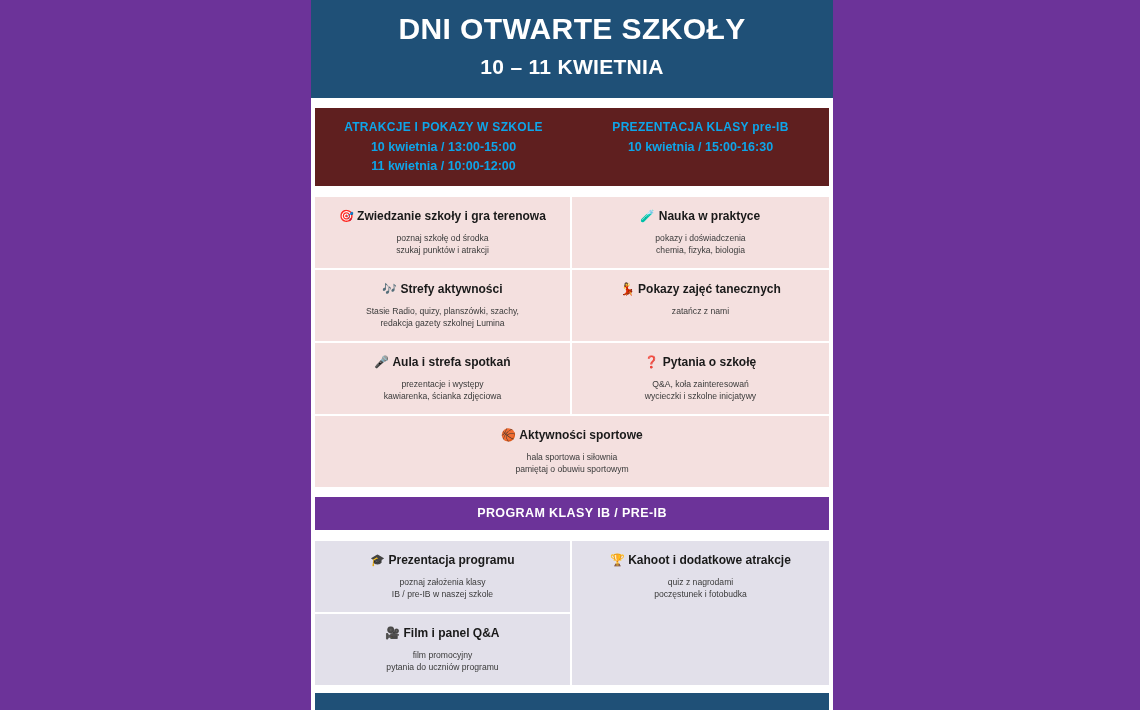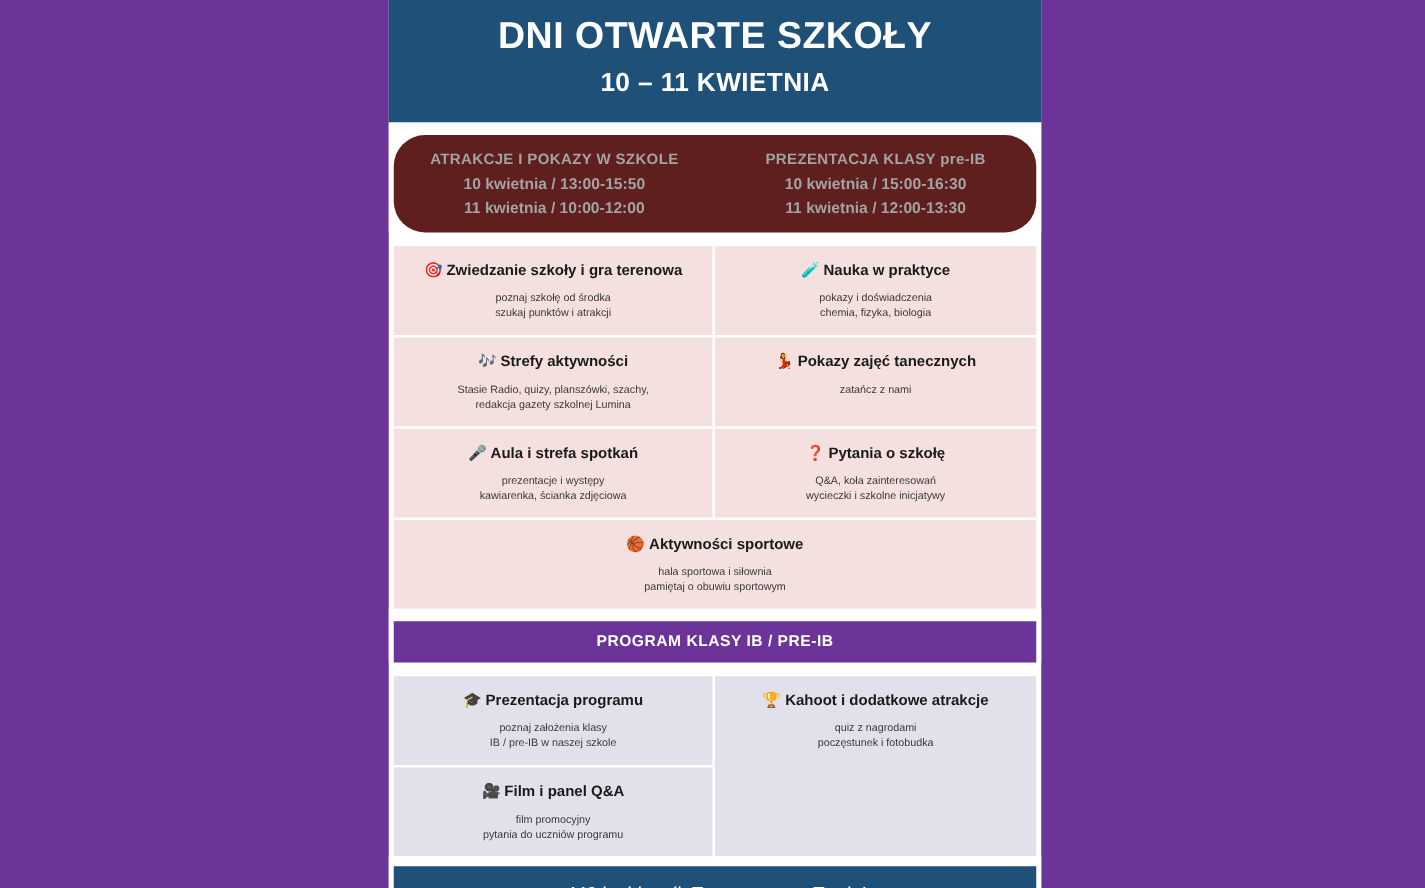--- a/index.html
+++ b/index.html
@@ -47,24 +47,23 @@
     letter-spacing: 0.3px;
   }
 
   
   .sched-wrap {
     padding: 10px 4px 0 4px;
     background: #ffffff;
   }
   .schedule {
     background: #5F1F1F;
-    color: #a3a3a3;
+    color: #0ea5e9;
     display: flex;
     padding: 9px 0 10px 0;
-    border-radius: 25px;
   }
   .sched-col {
     flex: 1 1 50%;
     text-align: center;
   }
   .sched-col .sc-head {
     font-size: 12px;
     font-weight: bold;
     letter-spacing: 0.3px;
     line-height: 21px;
@@ -158,27 +157,26 @@
 
   <div class="header">
     <div class="title">DNI OTWARTE SZKOŁY</div>
     <div class="dates">10 – 11 KWIETNIA</div>
   </div>
 
   <div class="sched-wrap">
     <div class="schedule">
       <div class="sched-col">
         <div class="sc-head">ATRAKCJE I POKAZY W SZKOLE</div>
-        <div class="sc-line">10 kwietnia / 13:00-15:50</div>
+        <div class="sc-line">10 kwietnia / 13:00-15:00</div>
         <div class="sc-line">11 kwietnia / 10:00-12:00</div>
       </div>
       <div class="sched-col">
         <div class="sc-head">PREZENTACJA KLASY pre-IB</div>
         <div class="sc-line">10 kwietnia / 15:00-16:30</div>
-        <div class="sc-line">11 kwietnia / 12:00-13:30</div>
       </div>
     </div>
   </div>
 
   <div class="grid pink">
 
     <div class="cell">
       <div class="c-title"><span class="ic">🎯</span><span>Zwiedzanie szkoły i gra terenowa</span></div>
       <div class="c-desc">poznaj szkołę od środka</div>
       <div class="c-desc">szukaj punktów i atrakcji</div>

